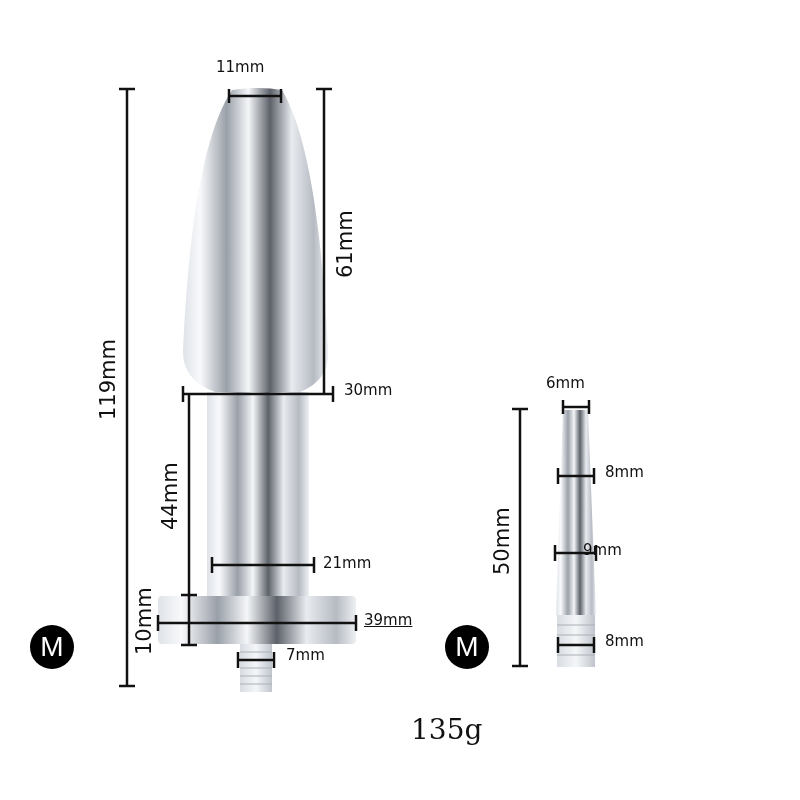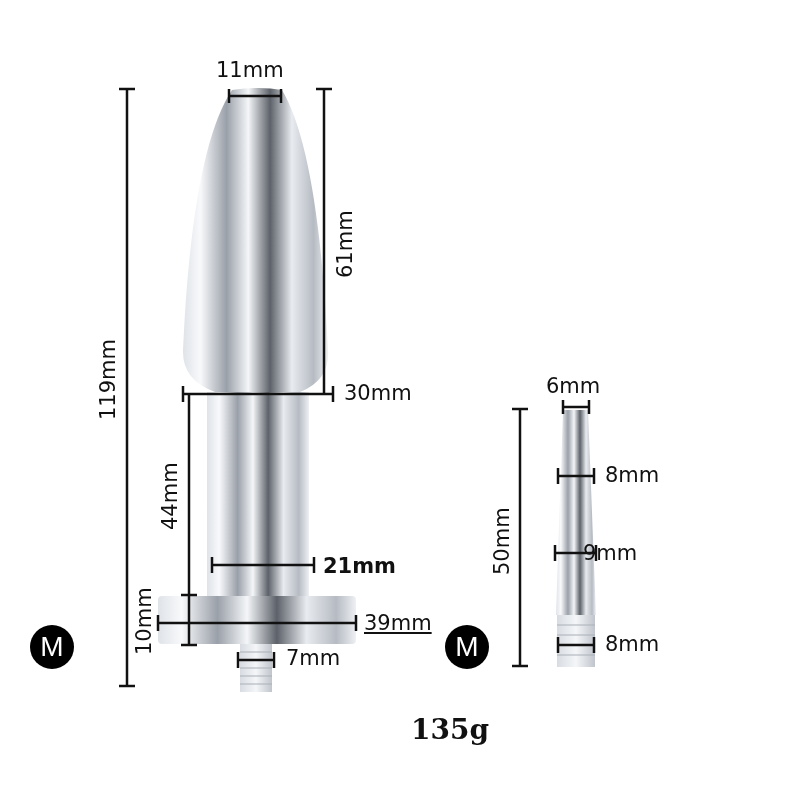--- a/index.html
+++ b/index.html
@@ -1,17 +1,17 @@
 <!DOCTYPE html>
 <html><head>
 <meta charset="utf-8">
 <style>
   html,body{margin:0;padding:0;background:#ffffff;}
   body{width:800px;height:800px;position:relative;overflow:hidden;font-family:"DejaVu Sans","Liberation Sans",sans-serif;color:#111;}
-  .lbl{position:absolute;font-size:21px;color:#111;white-space:nowrap;line-height:1;}
+  .lbl{position:absolute;font-size:15px;color:#111;white-space:nowrap;line-height:1;}
   .vlbl{position:absolute;font-size:21px;color:#111;white-space:nowrap;line-height:1;transform-origin:left top;transform:rotate(-90deg);}
   .badge{position:absolute;width:44px;height:44px;border-radius:50%;background:#000;color:#fff;font-size:28px;display:flex;align-items:center;justify-content:center;font-family:"Liberation Sans",sans-serif;}
   .weight{position:absolute;font-size:28px;font-family:"DejaVu Serif","Liberation Serif",serif;color:#111;}
   svg.art{position:absolute;left:0;top:0;}
 </style>
 </head>
 <body>
 
 <svg class="art" width="800" height="800" viewBox="0 0 800 800">
   <defs>
@@ -99,26 +99,26 @@
       <line x1="558" y1="637" x2="558" y2="653"></line>
       <line x1="594" y1="637" x2="594" y2="653"></line>
   </g>
 </svg>
 
 <div class="lbl" style="left:216px;top:60px;">11mm</div>
 <div class="vlbl" style="left:98px;top:420px;">119mm</div>
 <div class="vlbl" style="left:335px;top:278px;">61mm</div>
 <div class="lbl" style="left:344px;top:383px;text-align:center;">30mm</div>
 <div class="vlbl" style="left:160px;top:530px;">44mm</div>
-<div class="lbl" style="left:323px;top:556px;font-weight:bold;">21mm</div>
+<div class="lbl" style="left:323px;top:556px;">21mm</div>
 <div class="vlbl" style="left:134px;top:655px;">10mm</div>
 <div class="lbl" style="left:364px;top:613px;text-decoration:underline;">39mm</div>
 <div class="lbl" style="left:286px;top:648px;">7mm</div>
 <div class="badge" style="left:30px;top:625px;">M</div>
 
 <div class="lbl" style="left:546px;top:376px;">6mm</div>
 <div class="vlbl" style="left:492px;top:575px;">50mm</div>
 <div class="lbl" style="left:605px;top:465px;">8mm</div>
 <div class="lbl" style="left:583px;top:543px;">9mm</div>
 <div class="lbl" style="left:605px;top:634px;">8mm</div>
 <div class="badge" style="left:445px;top:625px;">M</div>
 
-<div class="weight" style="left:411px;top:713px;font-weight:bold;">135g</div>
+<div class="weight" style="left:411px;top:713px;">135g</div>
 
 </body></html>

